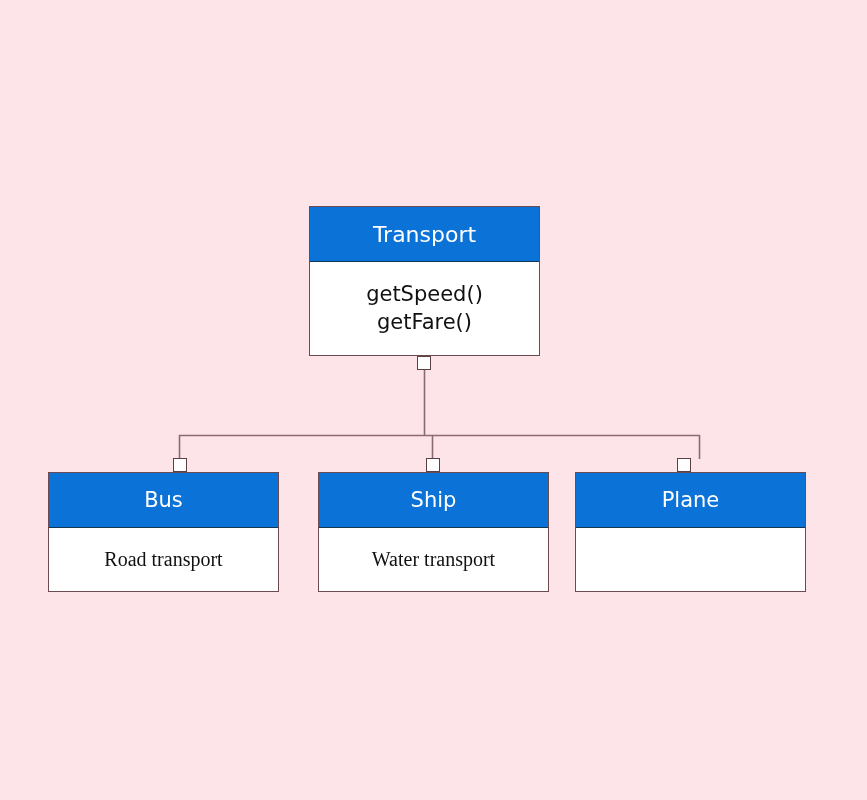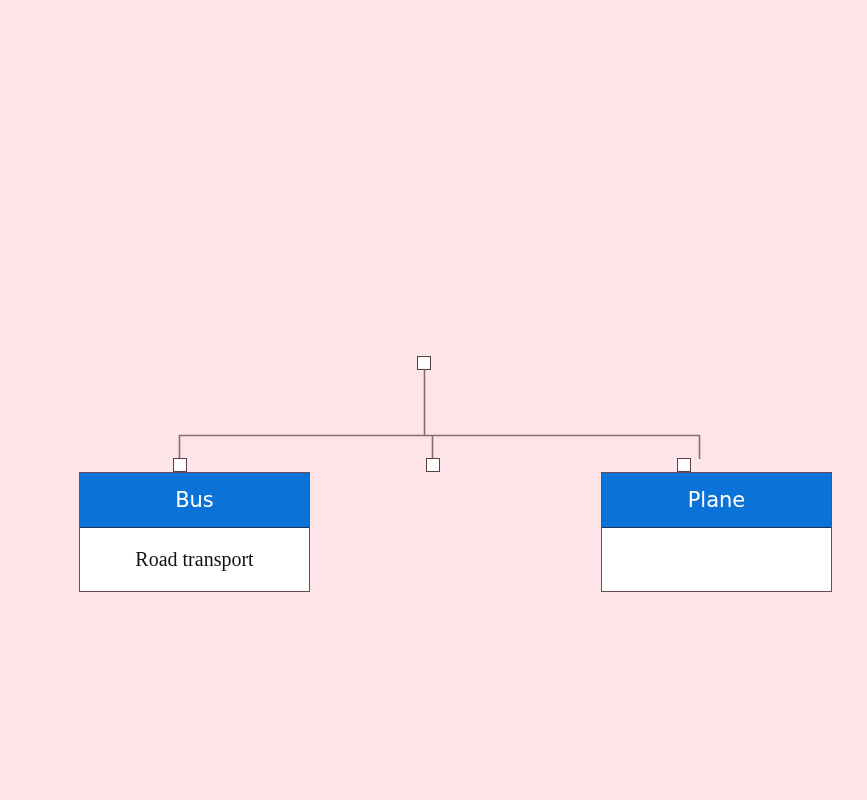--- a/index.html
+++ b/index.html
@@ -88,23 +88,23 @@
     height: 120px;
   }
   .class-box.child .class-header {
     height: 55px;
     font-size: 21px;
   }
   .class-box.child .class-body {
     font-size: 20px;
     font-family: Liberation Serif, serif;
   }
-  #box-bus   { left: 79px; justify-content: center; }
+  #box-bus   { left: 48px; justify-content: center; }
   #box-ship  { left: 318px; }
-  #box-plane { left: 601px; }
+  #box-plane { left: 575px; }
 
   
   .port {
     position: absolute;
     width: 14px;
     height: 14px;
     box-sizing: border-box;
     background: #ffffff;
     border: 1px solid #5a4045;
     z-index: 5;
@@ -125,28 +125,41 @@
 
     <line x1="179" y1="435.5" x2="700" y2="435.5" stroke="#8b6b70" stroke-width="1.6"></line>
 
     <line x1="179.5" y1="435" x2="179.5" y2="459" stroke="#8b6b70" stroke-width="1.6"></line>
 
     <line x1="432.5" y1="435" x2="432.5" y2="459" stroke="#8b6b70" stroke-width="1.6"></line>
 
     <line x1="699.5" y1="435" x2="699.5" y2="459" stroke="#8b6b70" stroke-width="1.6"></line>
   </svg>
 
+  <div class="class-box" id="box-transport">
+    <div class="class-header">Transport</div>
+    <div class="class-body">
+      <div class="member">getSpeed()</div>
+      <div class="member">getFare()</div>
+    </div>
+  </div>
 
   <div class="class-box child" id="box-bus">
     <div class="class-header">Bus</div>
     <div class="class-body">
       <div class="member">Road transport</div>
     </div>
   </div>
 
+  <div class="class-box child" id="box-ship">
+    <div class="class-header">Ship</div>
+    <div class="class-body">
+      <div class="member">Water transport</div>
+    </div>
+  </div>
 
   <div class="class-box child" id="box-plane">
     <div class="class-header">Plane</div>
   </div>
 
   <div class="port" id="port-transport-bottom"></div>
   <div class="port" id="port-bus-top"></div>
   <div class="port" id="port-ship-top"></div>
   <div class="port" id="port-plane-top"></div>
 

